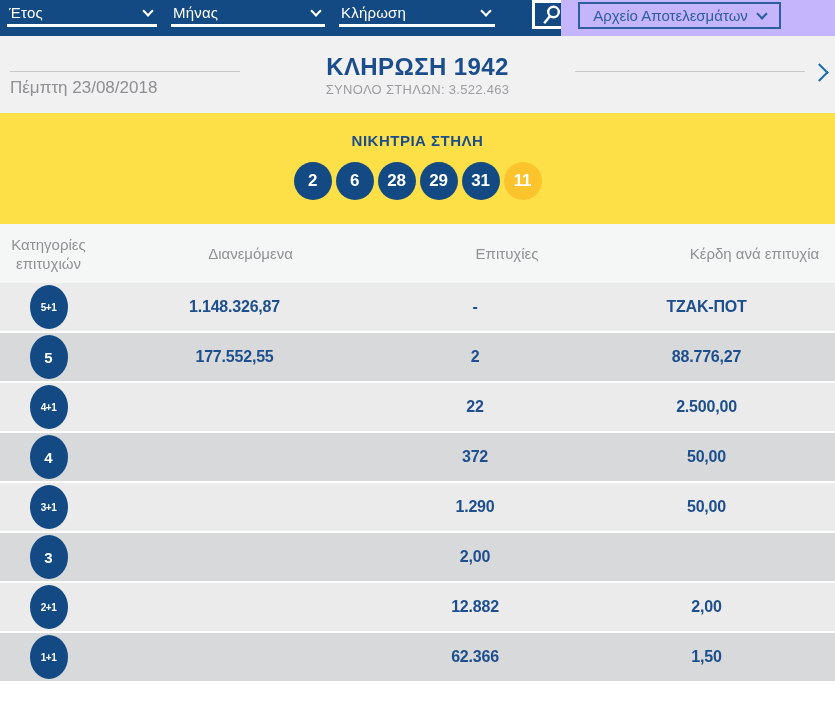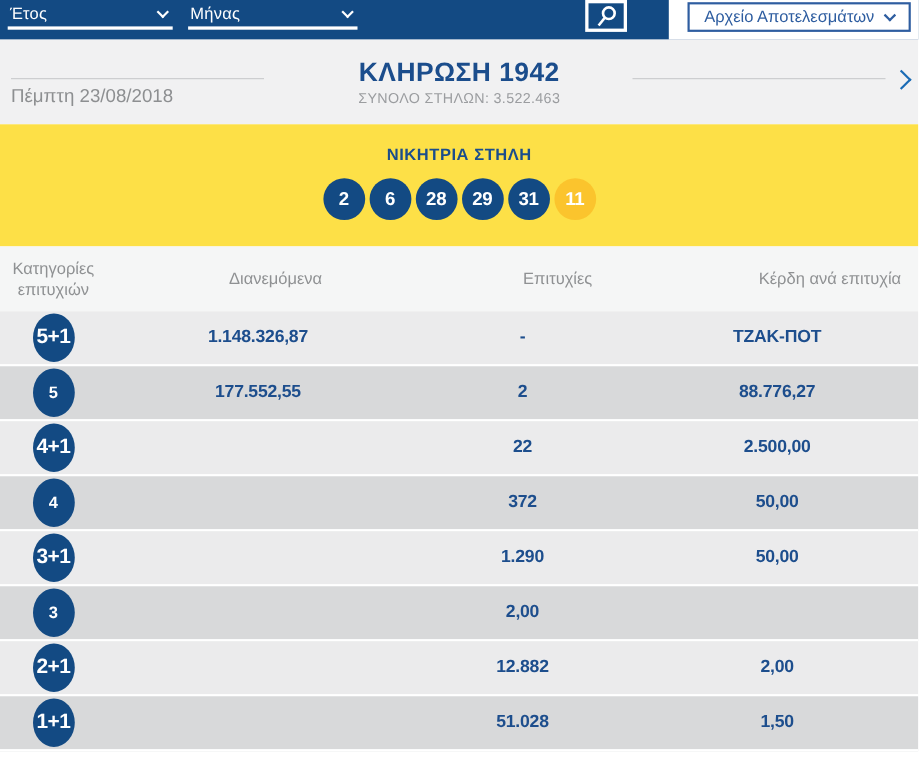--- a/index.html
+++ b/index.html
@@ -2,21 +2,21 @@
 <html><head>
 <meta charset="utf-8">
 <style>
   * { margin:0; padding:0; box-sizing:border-box; }
   html,body { background:#fff; }
   body { font-family:"Liberation Sans","DejaVu Sans",sans-serif; }
   .screen { position:relative; width:835px; height:701px; overflow:hidden; background:#fff; }
 
   
   .topbar { position:absolute; left:0; top:0; width:835px; height:36px; background:#134a83; }
-  .topbar-yellow { position:absolute; left:608px; top:0; right:0; height:36px; background:#ffffff; }
+  .topbar-yellow { position:absolute; left:561px; top:0; right:0; height:36px; background:#c4b5fd; }
   .dropdown { position:absolute; top:2px; height:25px; border-bottom:3px solid #fff; cursor:pointer; }
   .dd1 { left:7px;  width:150px; }
   .dd2 { left:171px; width:154px;text-align:right; }
   .dd3 { left:339px; width:156px; }
   .dropdown .dd-label { position:absolute; left:2px; top:2px; color:#fff; font-size:15px; letter-spacing:.2px; }
   .chev { width:8px; height:8px; border-right:2px solid #fff; border-bottom:2px solid #fff; transform:rotate(45deg); }
   .dropdown .chev { position:absolute; right:5px; top:5px; }
   .search-btn { position:absolute; left:532px; top:0; width:38px; height:29px; border:3px solid #fff; background:transparent; display:flex; align-items:center; justify-content:center; cursor:pointer; }
   .archive-btn { position:absolute; left:610px; top:2px; width:203px; height:27px; border:2px solid #2e5da0; background:transparent; color:#2e5da0; font-size:15px; display:flex; align-items:center; justify-content:center; gap:10px; cursor:pointer; font-family:inherit; }
   .archive-btn .chev { border-color:#2e5da0; margin-top:-3px; }
@@ -42,35 +42,39 @@
 
   
   .results { position:absolute; left:0; top:224px; width:835px; }
   .t-grid { display:grid; grid-template-columns:97px 275px 206px 257px; }
   .t-head { height:59px; background:#f5f6f6;gap:16px; }
   .t-head .th { display:flex; align-items:center; justify-content:center; text-align:center; font-size:15px; color:#8f9193; line-height:19px; padding:0 6px; }
   .t-row { height:50px; border-bottom:2px solid #fff; }
   .t-row.odd  { background:#ebebec; }
   .t-row.even { background:#d8d9da; }
   .t-cell { display:flex; align-items:center; justify-content:center; font-size:16px; font-weight:bold; color:#1d4e8d; letter-spacing:-.2px; }
-  .badge { width:38px; height:44px; border-radius:50%; background:#134a83; color:#fff; font-weight:bold; font-size:19px; display:flex; align-items:center; justify-content:center; letter-spacing:-.5px; }
+  .badge { width:38px; height:44px; border-radius:50%; background:#134a83; color:#fff; font-weight:bold; font-size:10px; display:flex; align-items:center; justify-content:center; letter-spacing:-.5px; }
   .badge.single { font-size:15px; letter-spacing:0; }
 </style>
 </head>
 <body>
 
 <div class="screen">
 
   <div class="topbar">
     <div class="dropdown dd1">
       <span class="dd-label">Έτος</span>
       <span class="chev"></span>
     </div>
     <div class="dropdown dd2">
       <span class="dd-label">Μήνας</span>
+      <span class="chev"></span>
+    </div>
+    <div class="dropdown dd3">
+      <span class="dd-label">Κλήρωση</span>
       <span class="chev"></span>
     </div>
     <button class="search-btn">
       <span style="display:flex;">
         <svg width="20" height="22" viewBox="0 0 20 22">
           <circle cx="12.5" cy="8" r="5.3" fill="none" stroke="#fff" stroke-width="2.4"></circle>
           <line x1="8.6" y1="12.4" x2="3.2" y2="19.2" stroke="#fff" stroke-width="2.4"></line>
         </svg>
       </span>
     </button>
@@ -165,19 +169,19 @@
           </div>
           <div class="t-cell"></div>
           <div class="t-cell">12.882</div>
           <div class="t-cell">2,00</div>
         </div>
         <div class="t-grid t-row even">
           <div class="t-cell">
             <div class="badge">1+1</div>
           </div>
           <div class="t-cell"></div>
-          <div class="t-cell">51.028</div>
+          <div class="t-cell">62.366</div>
           <div class="t-cell">1,50</div>
         </div>
       </div>
   </div>
 
 </div>
 
 </body></html>

